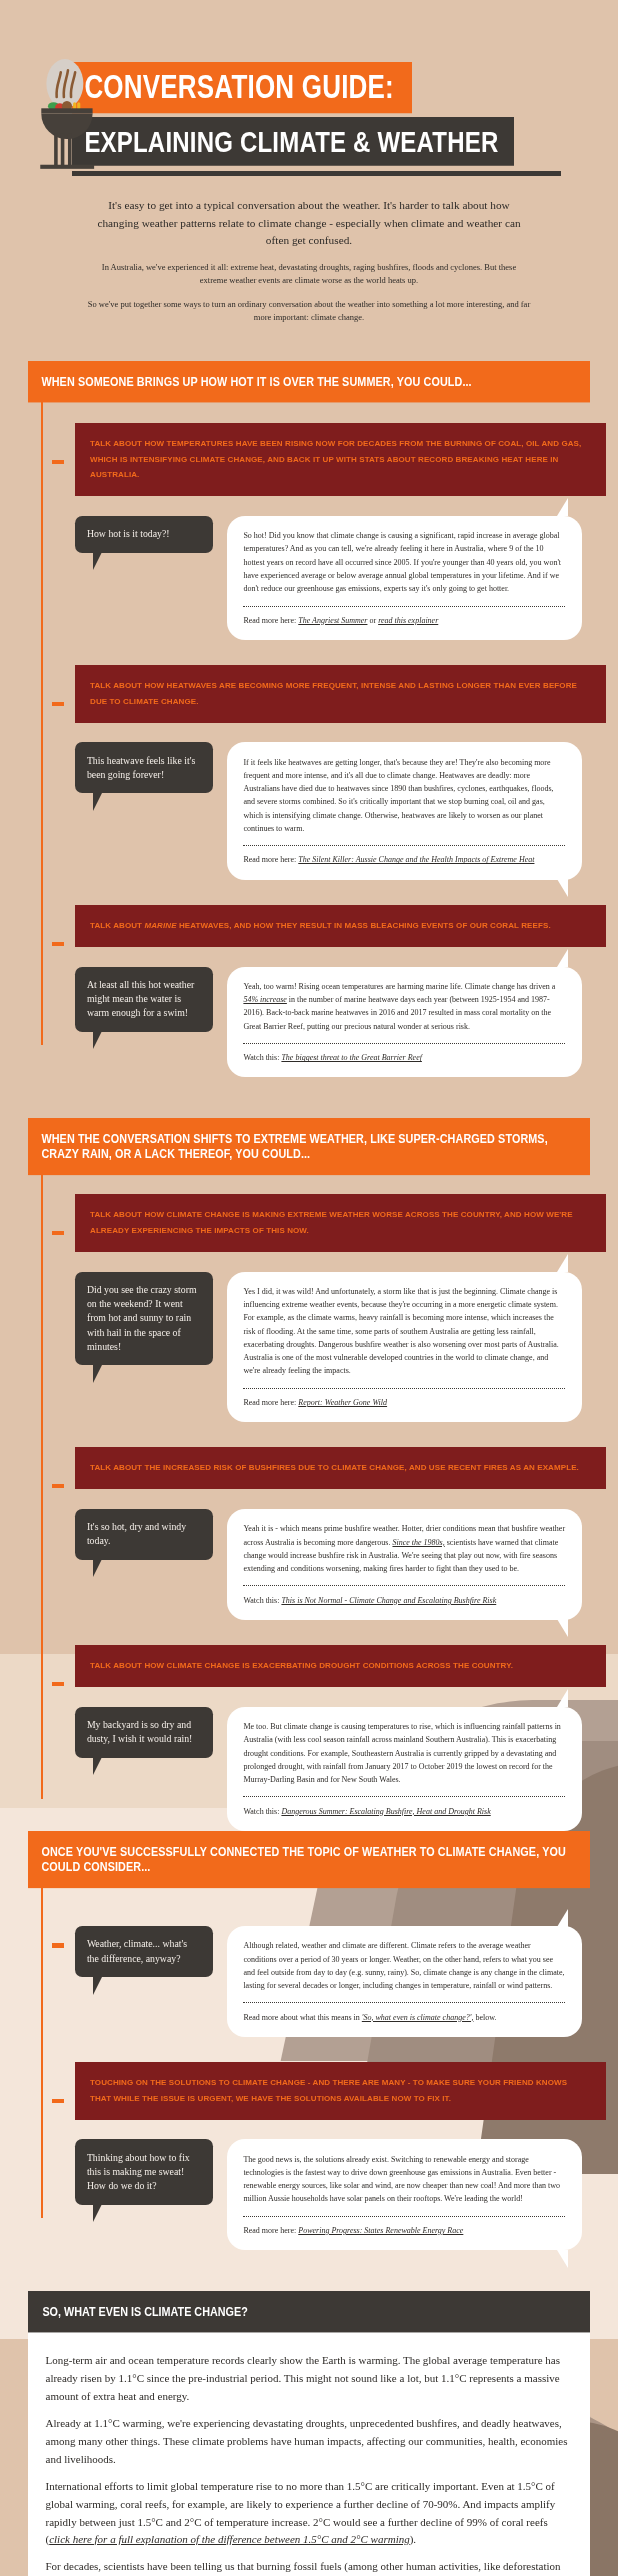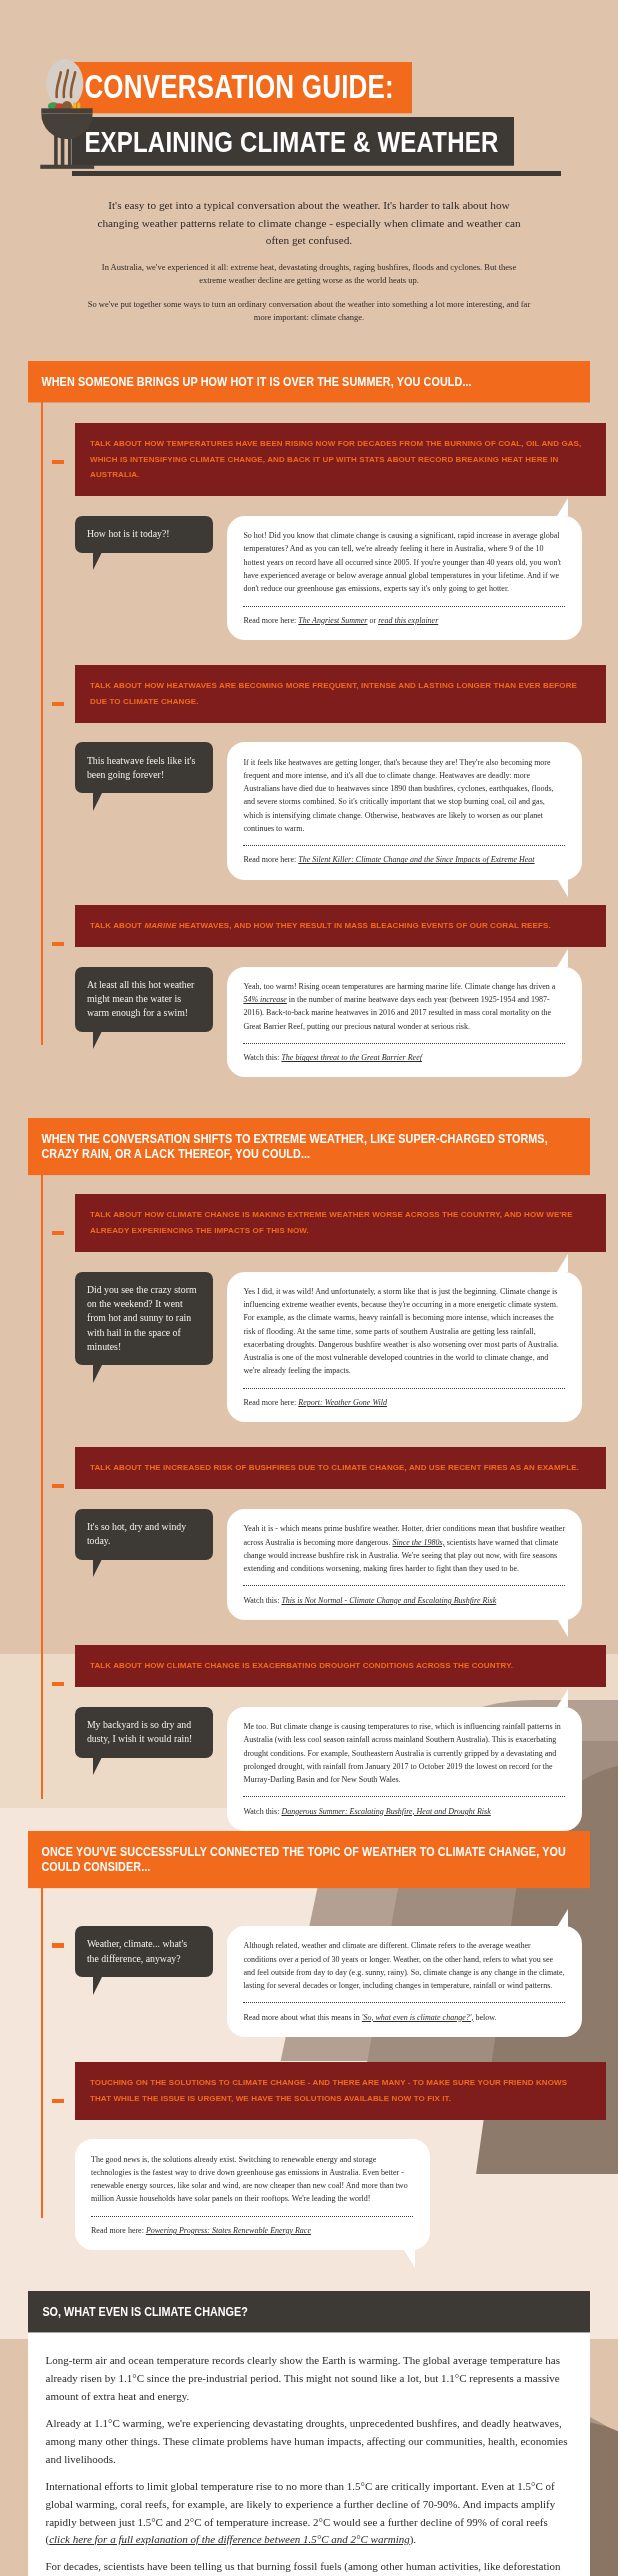--- a/index.html
+++ b/index.html
@@ -156,21 +156,21 @@
     </svg>
     <div class="title-wrap">
       <div class="title-bar-1">CONVERSATION GUIDE:</div>
       <div><span class="title-bar-2">EXPLAINING CLIMATE &amp; WEATHER</span></div>
     </div>
     <div class="title-base"></div>
   </div>
 
   <div class="intro">
     <div class="intro-lead">It's easy to get into a typical conversation about the weather. It's harder to talk about how changing weather patterns relate to climate change - especially when climate and weather can often get confused.</div>
-    <div class="intro-body">In Australia, we've experienced it all: extreme heat, devastating droughts, raging bushfires, floods and cyclones. But these extreme weather decline are getting worse as the world heats up.</div>
+    <div class="intro-body">In Australia, we've experienced it all: extreme heat, devastating droughts, raging bushfires, floods and cyclones. But these extreme weather events are climate worse as the world heats up.</div>
     <div class="intro-body b2">So we've put together some ways to turn an ordinary conversation about the weather into something a lot more interesting, and far more important: climate change.</div>
   </div>
 
   <div id="sections-root" style="margin-top:37px;">
       <div class="section">
         <div class="sec-head">WHEN SOMEONE BRINGS UP HOW HOT IT IS OVER THE SUMMER, YOU COULD...</div>
         <div class="sec-body">
           <div class="rail"></div>
           <div class="block">
             <div class="tick" style="top: 62px;"></div>
@@ -185,21 +185,21 @@
             </div>
           </div>
           <div class="block">
             <div class="tick" style="top: 62px;"></div>
             <div class="prompt">TALK ABOUT HOW HEATWAVES ARE BECOMING MORE FREQUENT, INTENSE AND LASTING LONGER THAN EVER BEFORE DUE TO CLIMATE CHANGE.</div>
             <div class="bubbles">
               <div class="q-bubble">This heatwave feels like it's been going forever!</div>
               <div class="a-bubble tail-br">
                 <div class="a-text">If it feels like heatwaves are getting longer, that's because they are! They're also becoming more frequent and more intense, and it's all due to climate change. Heatwaves are deadly: more Australians have died due to heatwaves since 1890 than bushfires, cyclones, earthquakes, floods, and severe storms combined. So it's critically important that we stop burning coal, oil and gas, which is intensifying climate change. Otherwise, heatwaves are likely to worsen as our planet continues to warm.</div>
                 <div class="dots"></div>
-                <div class="readmore"><b>Read more here: </b><span class="lnk">The Silent Killer: Climate Change and the Since Impacts of Extreme Heat</span></div>
+                <div class="readmore"><b>Read more here: </b><span class="lnk">The Silent Killer: Aussie Change and the Health Impacts of Extreme Heat</span></div>
               </div>
             </div>
           </div>
           <div class="block">
             <div class="tick" style="top: 62px;"></div>
             <div class="prompt"><span>TALK ABOUT </span><em>MARINE</em><span> HEATWAVES, AND HOW THEY RESULT IN MASS BLEACHING EVENTS OF OUR CORAL REEFS.</span></div>
             <div class="bubbles">
               <div class="q-bubble">At least all this hot weather might mean the water is warm enough for a swim!</div>
               <div class="a-bubble">
                 <div class="a-text"><span>Yeah, too warm! Rising ocean temperatures are harming marine life. Climate change has driven a </span><u>54% increase</u><span> in the number of marine heatwave days each year (between 1925-1954 and 1987-2016). Back-to-back marine heatwaves in 2016 and 2017 resulted in mass coral mortality on the Great Barrier Reef, putting our precious natural wonder at serious risk.</span></div>
@@ -264,20 +264,21 @@
                 <div class="a-text">Although related, weather and climate are different. Climate refers to the average weather conditions over a period of 30 years or longer. Weather, on the other hand, refers to what you see and feel outside from day to day (e.g. sunny, rainy). So, climate change is any change in the climate, lasting for several decades or longer, including changes in temperature, rainfall or wind patterns.</div>
                 <div class="dots"></div>
                 <div class="readmore"><b>Read more about what this means in </b><span class="lnk">'So, what even is climate change?',</span><span> below.</span></div>
               </div>
             </div>
           </div>
           <div class="block">
             <div class="tick" style="top: 62px;"></div>
             <div class="prompt">TOUCHING ON THE SOLUTIONS TO CLIMATE CHANGE - AND THERE ARE MANY - TO MAKE SURE YOUR FRIEND KNOWS THAT WHILE THE ISSUE IS URGENT, WE HAVE THE SOLUTIONS AVAILABLE NOW TO FIX IT.</div>
             <div class="bubbles">
+              <div class="q-bubble">Thinking about how to fix this is making me sweat! How do we do it?</div>
               <div class="a-bubble tail-br">
                 <div class="a-text">The good news is, the solutions already exist. Switching to renewable energy and storage technologies is the fastest way to drive down greenhouse gas emissions in Australia. Even better - renewable energy sources, like solar and wind, are now cheaper than new coal! And more than two million Aussie households have solar panels on their rooftops. We're leading the world!</div>
                 <div class="dots"></div>
                 <div class="readmore"><b>Read more here: </b><span class="lnk">Powering Progress: States Renewable Energy Race</span></div>
               </div>
             </div>
           </div>
         </div>
       </div>
     </div>

